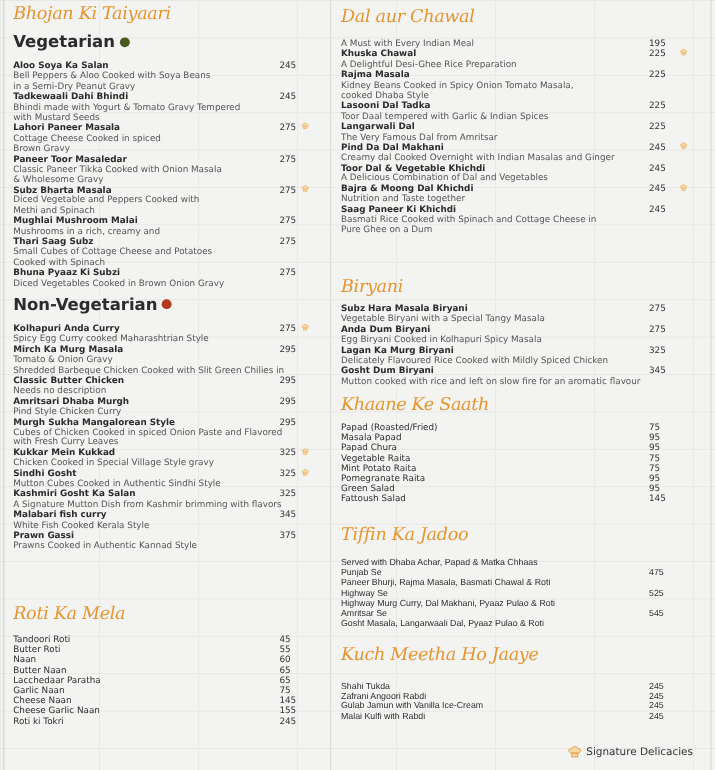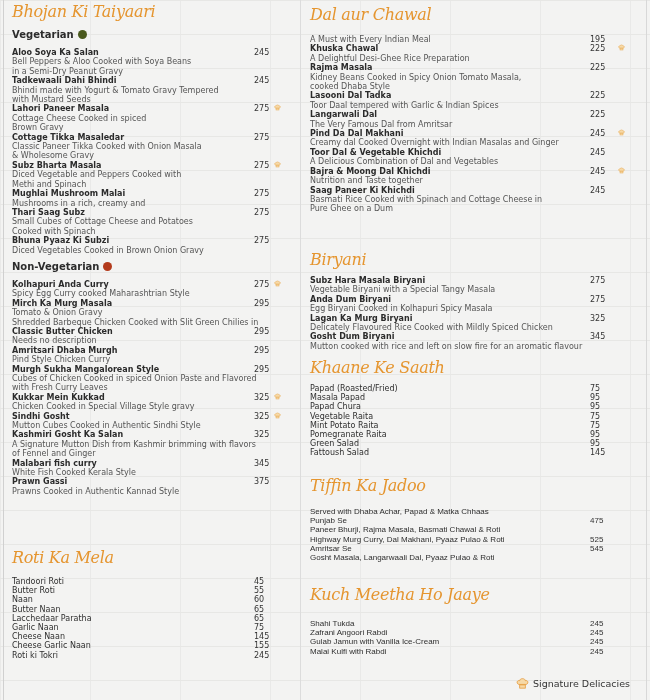--- a/index.html
+++ b/index.html
@@ -24,21 +24,21 @@
   .col { position:absolute; top:0; }
   .col-left { left:12px; width:285px; }
   .col-right { left:310px; width:335px; }
 
   .section-title {
     font-family:"DejaVu Serif", serif; font-style:italic;
     color:#e5952f; font-size:16px; line-height:20px; margin:0; font-weight:normal;
     letter-spacing:-0.3px;
   }
   .subhead {
-    font-size:10px; font-weight:bold; color:#2c2c2c; margin:4px 0 6px 0;
+    font-size:15px; font-weight:bold; color:#2c2c2c; margin:4px 0 6px 0;
     display:flex; align-items:center; gap:4px;
   }
   .dot { width:9px; height:9px; border-radius:50%; display:inline-block; }
 
   .item { position:relative; font-size:8px; line-height:9.4px; }
   .item-name { font-weight:bold; color:#2b2b2b; display:block; }
   .item-desc { color:#555; display:block; }
   .item-price { position:absolute; top:0; font-size:8px; color:#333; }
   .col-left .item-price { left:242px; }
   .col-right .item-price { left:280px; }
@@ -88,21 +88,21 @@
           <span class="item-name">Lahori Paneer Masala</span>
           <span class="item-desc">Cottage Cheese Cooked in spiced</span>
           <span class="item-desc">Brown Gravy</span>
           <span class="item-price">275</span>
           <svg class="sig-icon" viewBox="0 0 14 14">
             <path d="M3 8 C0 7 1 3 4 4 C4 1 10 1 10 4 C13 3 14 7 11 8 Z" fill="#f6d9a8" stroke="#e8a94e" stroke-width="1"></path>
             <rect x="4" y="8.5" width="6" height="3.5" fill="#f6d9a8" stroke="#e8a94e" stroke-width="1"></rect>
           </svg>
         </div>
         <div class="item">
-          <span class="item-name">Cottage Tikka Masaledar</span>
+          <span class="item-name">Paneer Toor Masaledar</span>
           <span class="item-desc">Classic Paneer Tikka Cooked with Onion Masala</span>
           <span class="item-desc">&amp; Wholesome Gravy</span>
           <span class="item-price">275</span>
         </div>
         <div class="item">
           <span class="item-name">Subz Bharta Masala</span>
           <span class="item-desc">Diced Vegetable and Peppers Cooked with</span>
           <span class="item-desc">Methi and Spinach</span>
           <span class="item-price">275</span>
           <svg class="sig-icon" viewBox="0 0 14 14">
@@ -177,21 +177,20 @@
           <span class="item-desc">Mutton Cubes Cooked in Authentic Sindhi Style</span>
           <span class="item-price">325</span>
           <svg class="sig-icon" viewBox="0 0 14 14">
             <path d="M3 8 C0 7 1 3 4 4 C4 1 10 1 10 4 C13 3 14 7 11 8 Z" fill="#f6d9a8" stroke="#e8a94e" stroke-width="1"></path>
             <rect x="4" y="8.5" width="6" height="3.5" fill="#f6d9a8" stroke="#e8a94e" stroke-width="1"></rect>
           </svg>
         </div>
         <div class="item">
           <span class="item-name">Kashmiri Gosht Ka Salan</span>
           <span class="item-desc">A Signature Mutton Dish from Kashmir brimming with flavors</span>
-          <span class="item-desc">of Fennel and Ginger</span>
           <span class="item-price">325</span>
         </div>
         <div class="item">
           <span class="item-name">Malabari fish curry</span>
           <span class="item-desc">White Fish Cooked Kerala Style</span>
           <span class="item-price">345</span>
         </div>
         <div class="item">
           <span class="item-name">Prawn Gassi</span>
           <span class="item-desc">Prawns Cooked in Authentic Kannad Style</span>
@@ -324,20 +323,21 @@
   <div style="position:absolute; top:476px; left:0; width:335px;">
     <h2 class="section-title">Tiffin Ka Jadoo</h2>
     <div class="simple arial" style="margin-top:11px;">Served with Dhaba Achar, Papad &amp; Matka Chhaas</div>
     <div id="tiffin-list">
         <div class="simple arial">
           <div>Punjab Se</div>
           <span class="item-price">475</span>
           <div>Paneer Bhurji, Rajma Masala, Basmati Chawal &amp; Roti</div>
         </div>
         <div class="simple arial">
+          <div>Highway Se</div>
           <span class="item-price">525</span>
           <div>Highway Murg Curry, Dal Makhani, Pyaaz Pulao &amp; Roti</div>
         </div>
         <div class="simple arial">
           <div>Amritsar Se</div>
           <span class="item-price">545</span>
           <div>Gosht Masala, Langarwaali Dal, Pyaaz Pulao &amp; Roti</div>
         </div>
       </div>
   </div>

